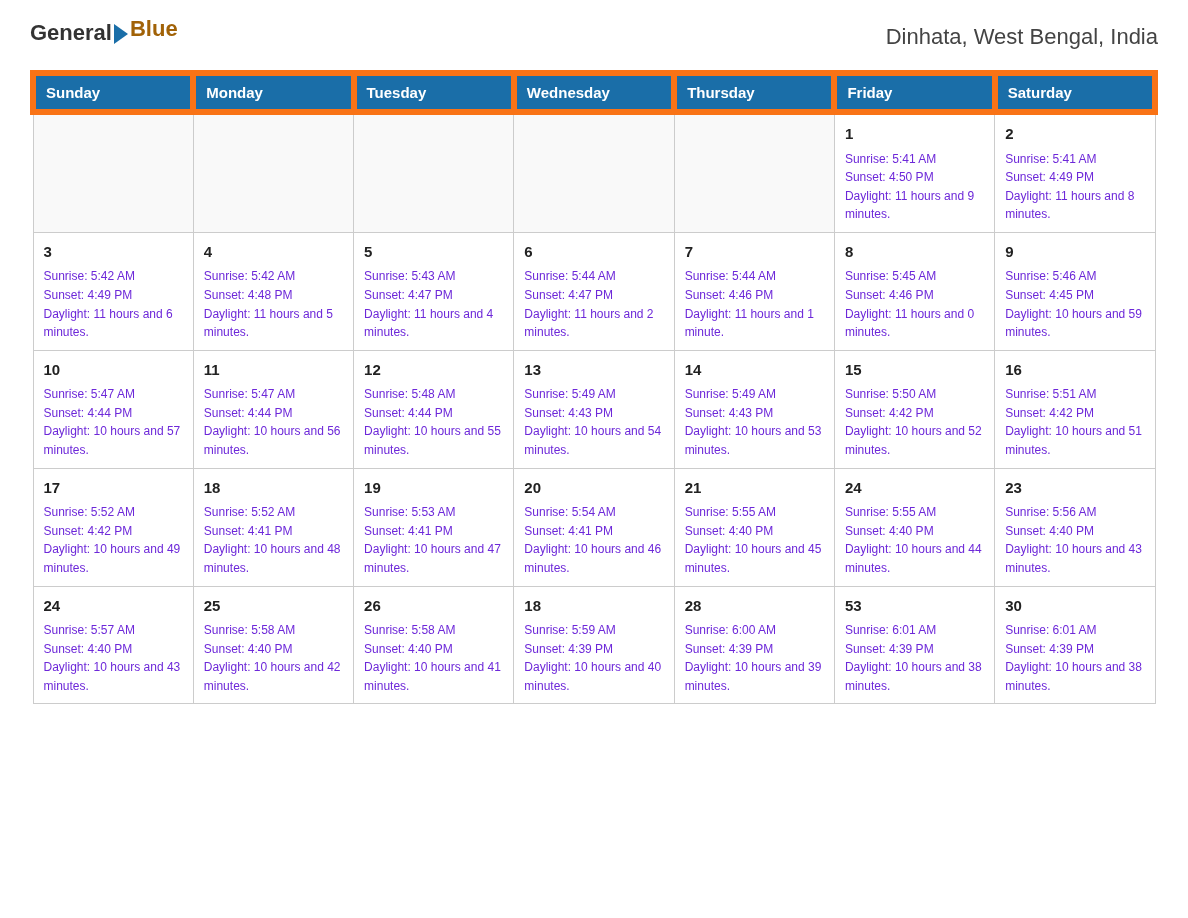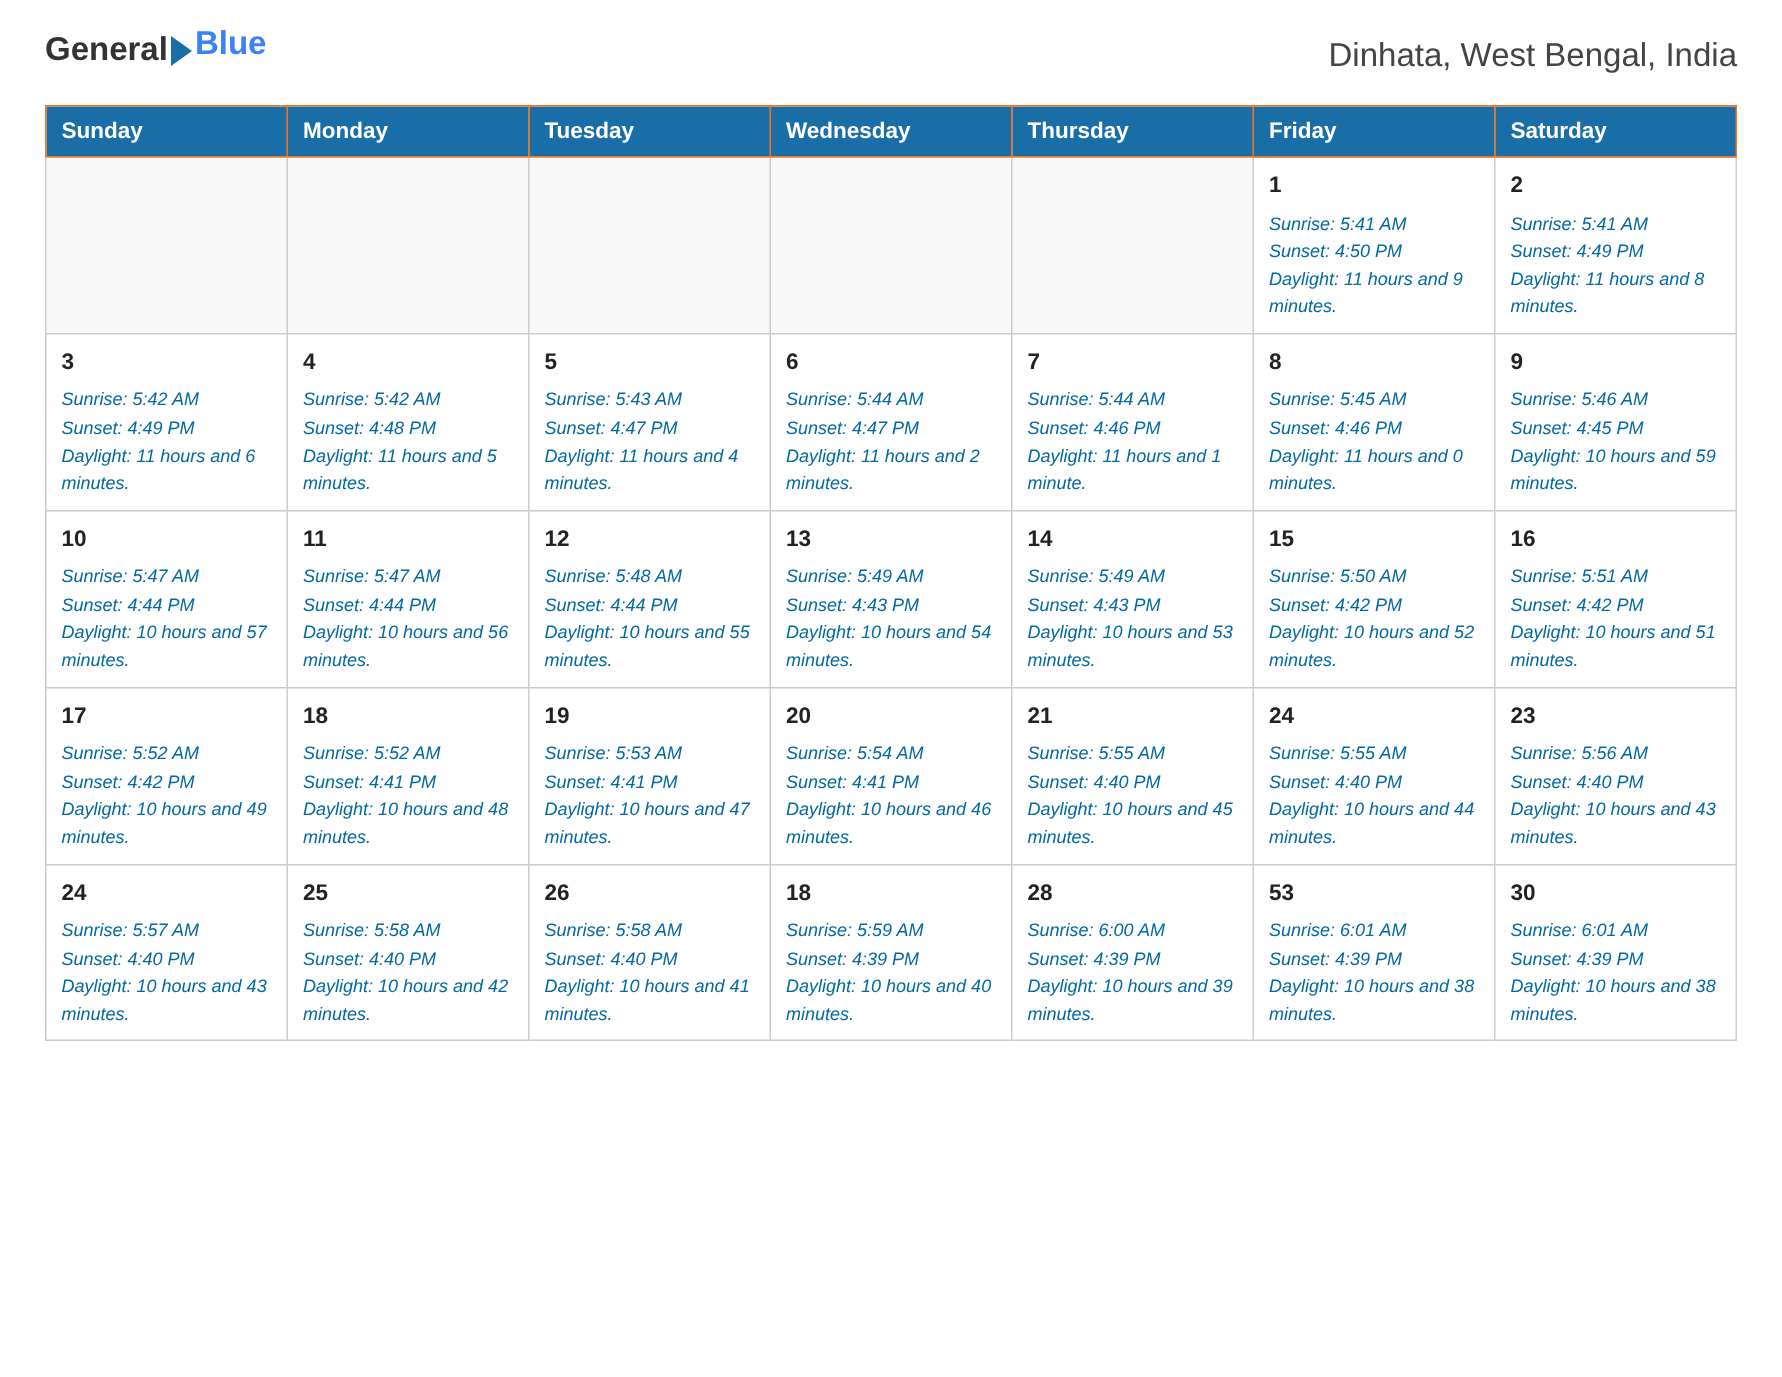--- a/index.html
+++ b/index.html
@@ -36,21 +36,21 @@
       height: 0;
       border-left: 14px solid #1a6ea8;
       border-top: 10px solid transparent;
       border-bottom: 10px solid transparent;
       margin-left: 2px;
       margin-top: 2px;
     }
     .logo-blue {
       font-size: 22px;
       font-weight: bold;
-      color: #3b82f6;
+      color: #a16207;
       margin-top: -4px;
       padding-left: 2px;
     }
     .title-block {
       text-align: right;
     }
     .main-title {
       font-size: 48px;
       font-weight: normal;
       color: #222;
@@ -65,43 +65,42 @@
       border-collapse: collapse;
       border: 1px solid #aaa;
     }
     .calendar thead th {
       background: #1a6ea8;
       color: #fff;
       font-size: 15px;
       font-weight: bold;
       padding: 8px 10px;
       text-align: left;
-      border: 1px solid #f97316;
+      border: 6px solid #f97316;
     }
     .calendar tbody td {
       vertical-align: top;
       padding: 8px 10px;
       border: 1px solid #ccc;
       width: 14.28%;
       min-height: 110px;
       font-size: 12.5px;
       line-height: 1.5;
     }
     .day-number {
       font-size: 15px;
       font-weight: bold;
       color: #222;
       display: block;
       margin-bottom: 4px;
     }
     .day-info {
       font-size: 12px;
-      color: #0369a1;
+      color: #6d28d9;
       line-height: 1.55;
-      font-style: italic;
     }
     .empty-cell {
       background: #f9f9f9;
     }
     .row-border td {
       border-top: 2px solid #1a6ea8;
     }
   </style>
 </head>
 <body>

